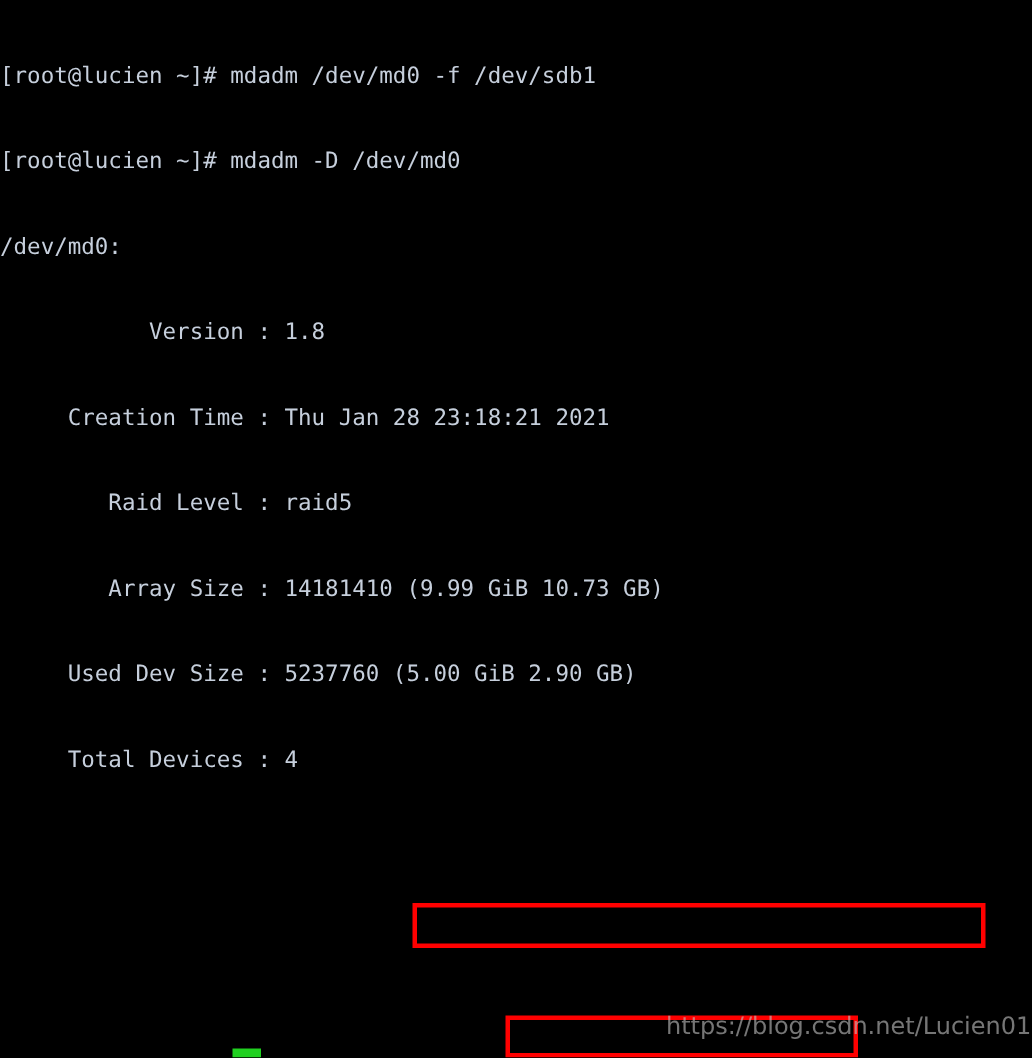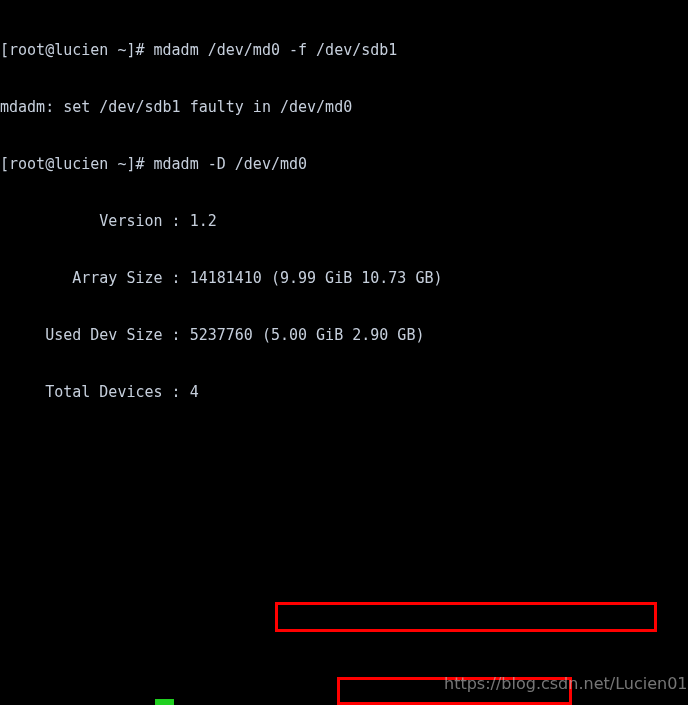--- a/index.html
+++ b/index.html
@@ -76,23 +76,25 @@
     width: 19px;
     height: 6px;
     background: #20d020;
   }
 </style>
 </head>
 <body>
 
 <div id="terminal">
   <div class="line">[root@lucien ~]# mdadm /dev/md0 -f /dev/sdb1</div>
-  <div class="line">mdadm: set /dev/sdb1 faulty in /dev/md0</div>
   <div class="line">[root@lucien ~]# mdadm -D /dev/md0</div>
-  <div class="line">           Version : 1.2</div>
+  <div class="line">/dev/md0:</div>
+  <div class="line">           Version : 1.8</div>
+  <div class="line">     Creation Time : Thu Jan 28 23:18:21 2021</div>
+  <div class="line">        Raid Level : raid5</div>
   <div class="line">        Array Size : 14181410 (9.99 GiB 10.73 GB)</div>
   <div class="line">     Used Dev Size : 5237760 (5.00 GiB 2.90 GB)</div>
   <div class="line">     Total Devices : 4</div>
   
   
   
   
   
   
   

